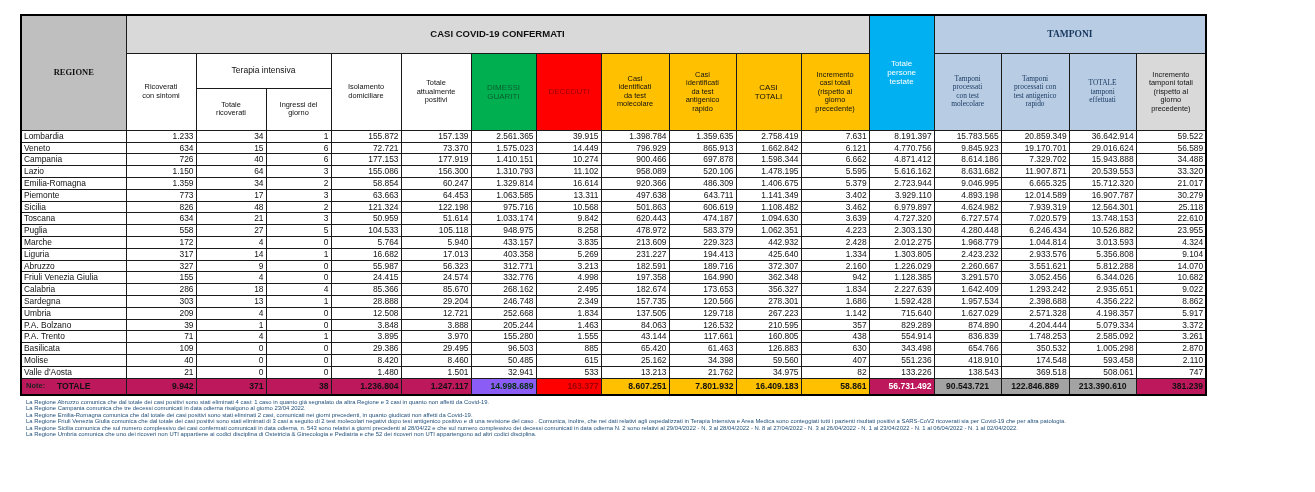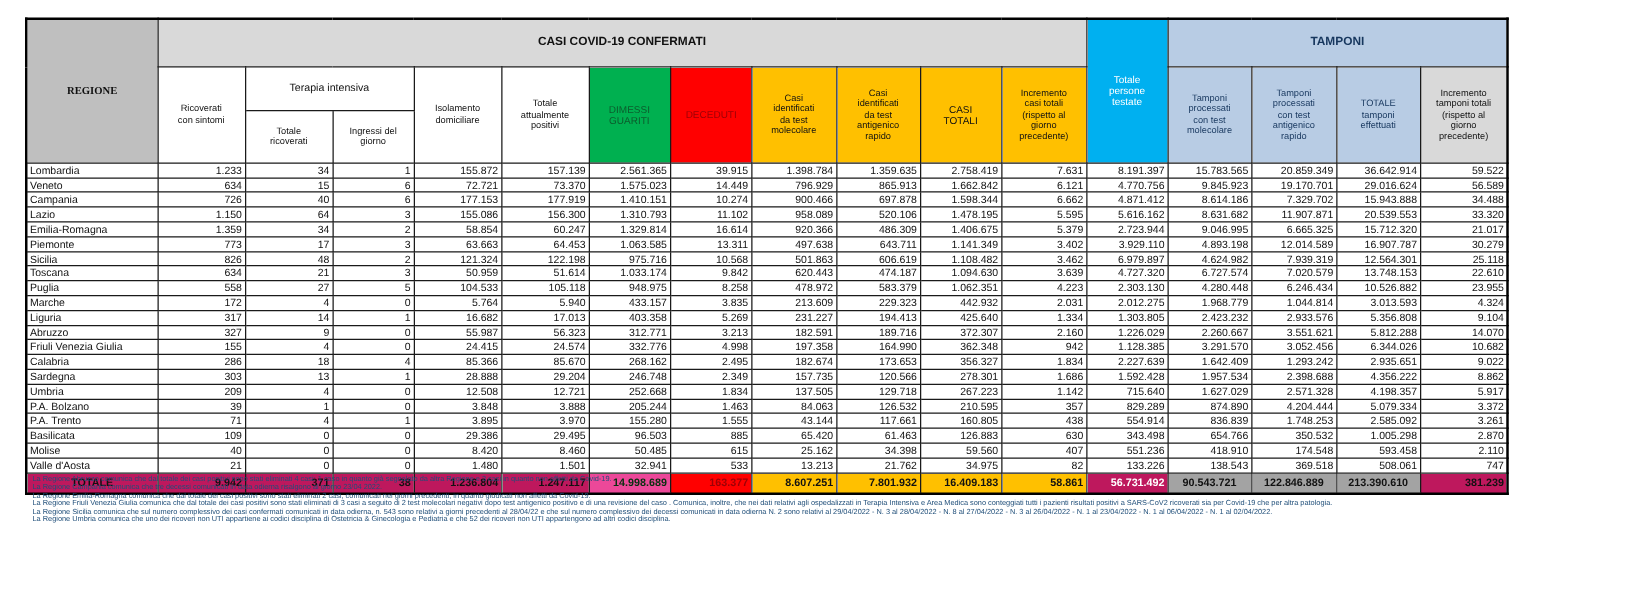--- a/index.html
+++ b/index.html
@@ -11,34 +11,34 @@
   
   thead th{font-size:7.4px;font-weight:normal;text-align:center;vertical-align:middle;
         padding:12px;line-height:1.15;background:#ffffff;}
   th.band{font-size:9.5px;font-weight:bold;height:13px;}
   th.hgray{background:#d9d9d9;}
   th.hdarkgray{background:#bfbfbf;font-weight:bold;font-size:8.5px;font-family:Liberation Serif, serif;}
   th.hgreen{background:#00b050;color:#0b5c2d;font-size:8px;}
   th.hred{background:#ff0000;color:#9c0006;font-size:8px;margin-top:43px;}
   th.hyellow{background:#ffc000;color:#111;}
   th.hcyan{background:#00b0f0;color:#ffffff;font-size:8px;}
-  th.hblue{background:#b8cce4;color:#17375e;}
+  th.hblue{background:#b8cce4;color:#17375e;font-family:Liberation Serif, serif;}
   tr.hrow2{height:15px;}
   tr.hrow3{height:42px;}
   
   tbody td{height:10.8px;line-height:10.8px;font-size:8.4px;padding:0 2px;
         white-space:nowrap;background:#fff;}
   td.regname{text-align:left;}
   td.num{text-align:right;}
   
   tfoot td{height:15px;line-height:15px;font-size:8.6px;font-weight:bold;padding:0 2px;
         white-space:nowrap;text-align:right;}
   tfoot td.regname{text-align:center;}
   td.tgray{background:#be185d;}
-  td.tgreen{background:#ec4899;color:#06300f;}
+  td.tgreen{background:#8b5cf6;color:#06300f;}
   td.tred{background:#ff0000;color:#9c0006;}
   td.tyellow{background:#ffc000;}
   td.tcyan{background:#be185d;color:#ffffff;}
   td.tblue{background:#a3a3a3;text-align:center;}
   
   #notes{position:absolute;left:26px;top:381px;width:1280px;}
   #notes-label{font-size:7.5px;font-weight:bold;color:#222;margin-bottom:9px;}
   .note-line{font-size:5.9px;line-height:6.4px;color:#1f4e79;white-space:nowrap;}
 </style>
 </head>
@@ -270,21 +270,21 @@
           <td class="num">172</td>
           <td class="num">4</td>
           <td class="num">0</td>
           <td class="num">5.764</td>
           <td class="num">5.940</td>
           <td class="num">433.157</td>
           <td class="num">3.835</td>
           <td class="num">213.609</td>
           <td class="num">229.323</td>
           <td class="num">442.932</td>
-          <td class="num">2.031</td>
+          <td class="num">2.428</td>
           <td class="num">2.012.275</td>
           <td class="num">1.968.779</td>
           <td class="num">1.044.814</td>
           <td class="num">3.013.593</td>
           <td class="num">4.324</td>
         </tr>
         <tr>
           <td class="regname">Liguria</td>
           <td class="num">317</td>
           <td class="num">14</td>
@@ -511,20 +511,21 @@
           <td class="num tcyan">56.731.492</td>
           <td class="num tblue">90.543.721</td>
           <td class="num tblue">122.846.889</td>
           <td class="num tblue">213.390.610</td>
           <td class="num tgray">381.239</td>
         </tr>
       </tfoot>
   </table>
 
   <div id="notes">
+    <div id="notes-label">Note:</div>
     <div id="notes-lines">
         <div class="note-line">La Regione Abruzzo comunica che dal totale dei casi positivi sono stati eliminati 4 casi: 1 caso in quanto già segnalato da altra Regione e 3 casi in quanto non affetti da Covid-19.</div>
         <div class="note-line">La Regione Campania comunica che tre decessi comunicati in data odierna risalgono al giorno 23/04 2022.</div>
         <div class="note-line">La Regione Emilia-Romagna comunica che dal totale dei casi positivi sono stati eliminati 2 casi, comunicati nei giorni precedenti, in quanto giudicati non affetti da Covid-19.</div>
         <div class="note-line">La Regione Friuli Venezia Giulia comunica che dal totale dei casi positivi sono stati eliminati di 3 casi a seguito di 2 test molecolari negativi dopo test antigenico positivo e di una revisione del caso . Comunica, inoltre, che nei dati relativi agli ospedalizzati in Terapia Intensiva e Area Medica sono conteggiati tutti i pazienti risultati positivi a SARS-CoV2 ricoverati sia per Covid-19 che per altra patologia.</div>
         <div class="note-line">La Regione Sicilia comunica che sul numero complessivo dei casi confermati comunicati in data odierna, n. 543 sono relativi a giorni precedenti al 28/04/22 e che sul numero complessivo dei decessi comunicati in data odierna N. 2 sono relativi al 29/04/2022 - N. 3 al 28/04/2022 - N. 8 al 27/04/2022 - N. 3 al 26/04/2022 - N. 1 al 23/04/2022 - N. 1 al 06/04/2022 - N. 1 al 02/04/2022.</div>
         <div class="note-line">La Regione Umbria comunica che uno dei ricoveri non UTI appartiene ai codici disciplina di Ostetricia &amp; Ginecologia e Pediatria e che 52 dei ricoveri non UTI appartengono ad altri codici disciplina.</div>
       </div>
   </div>
 </div>

